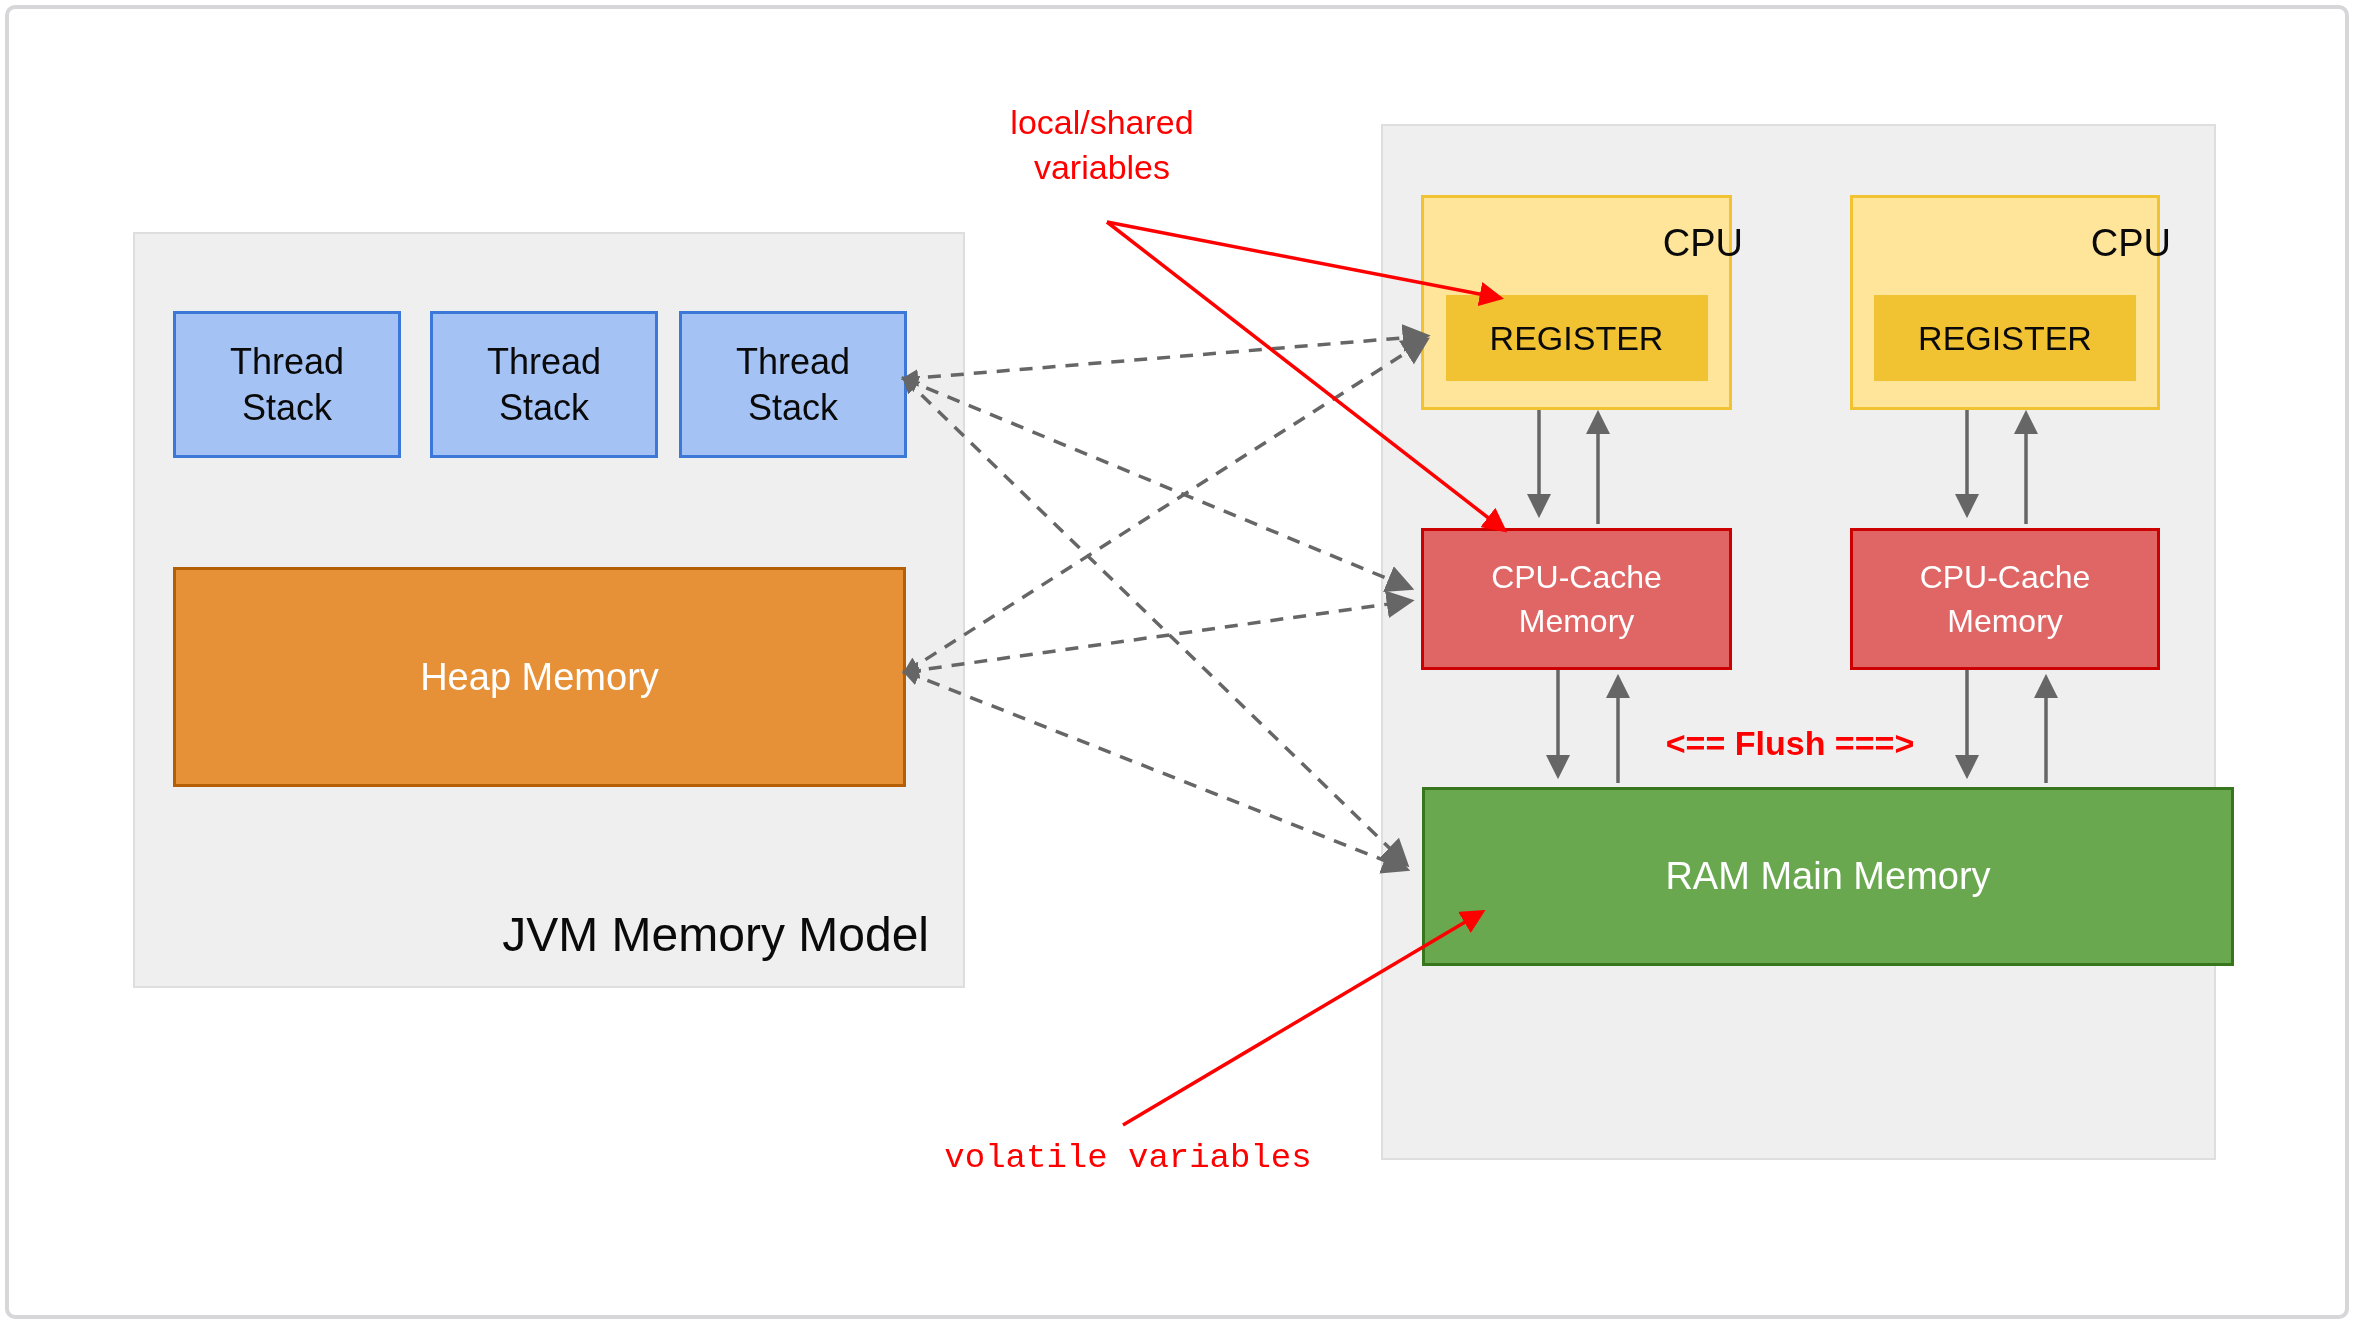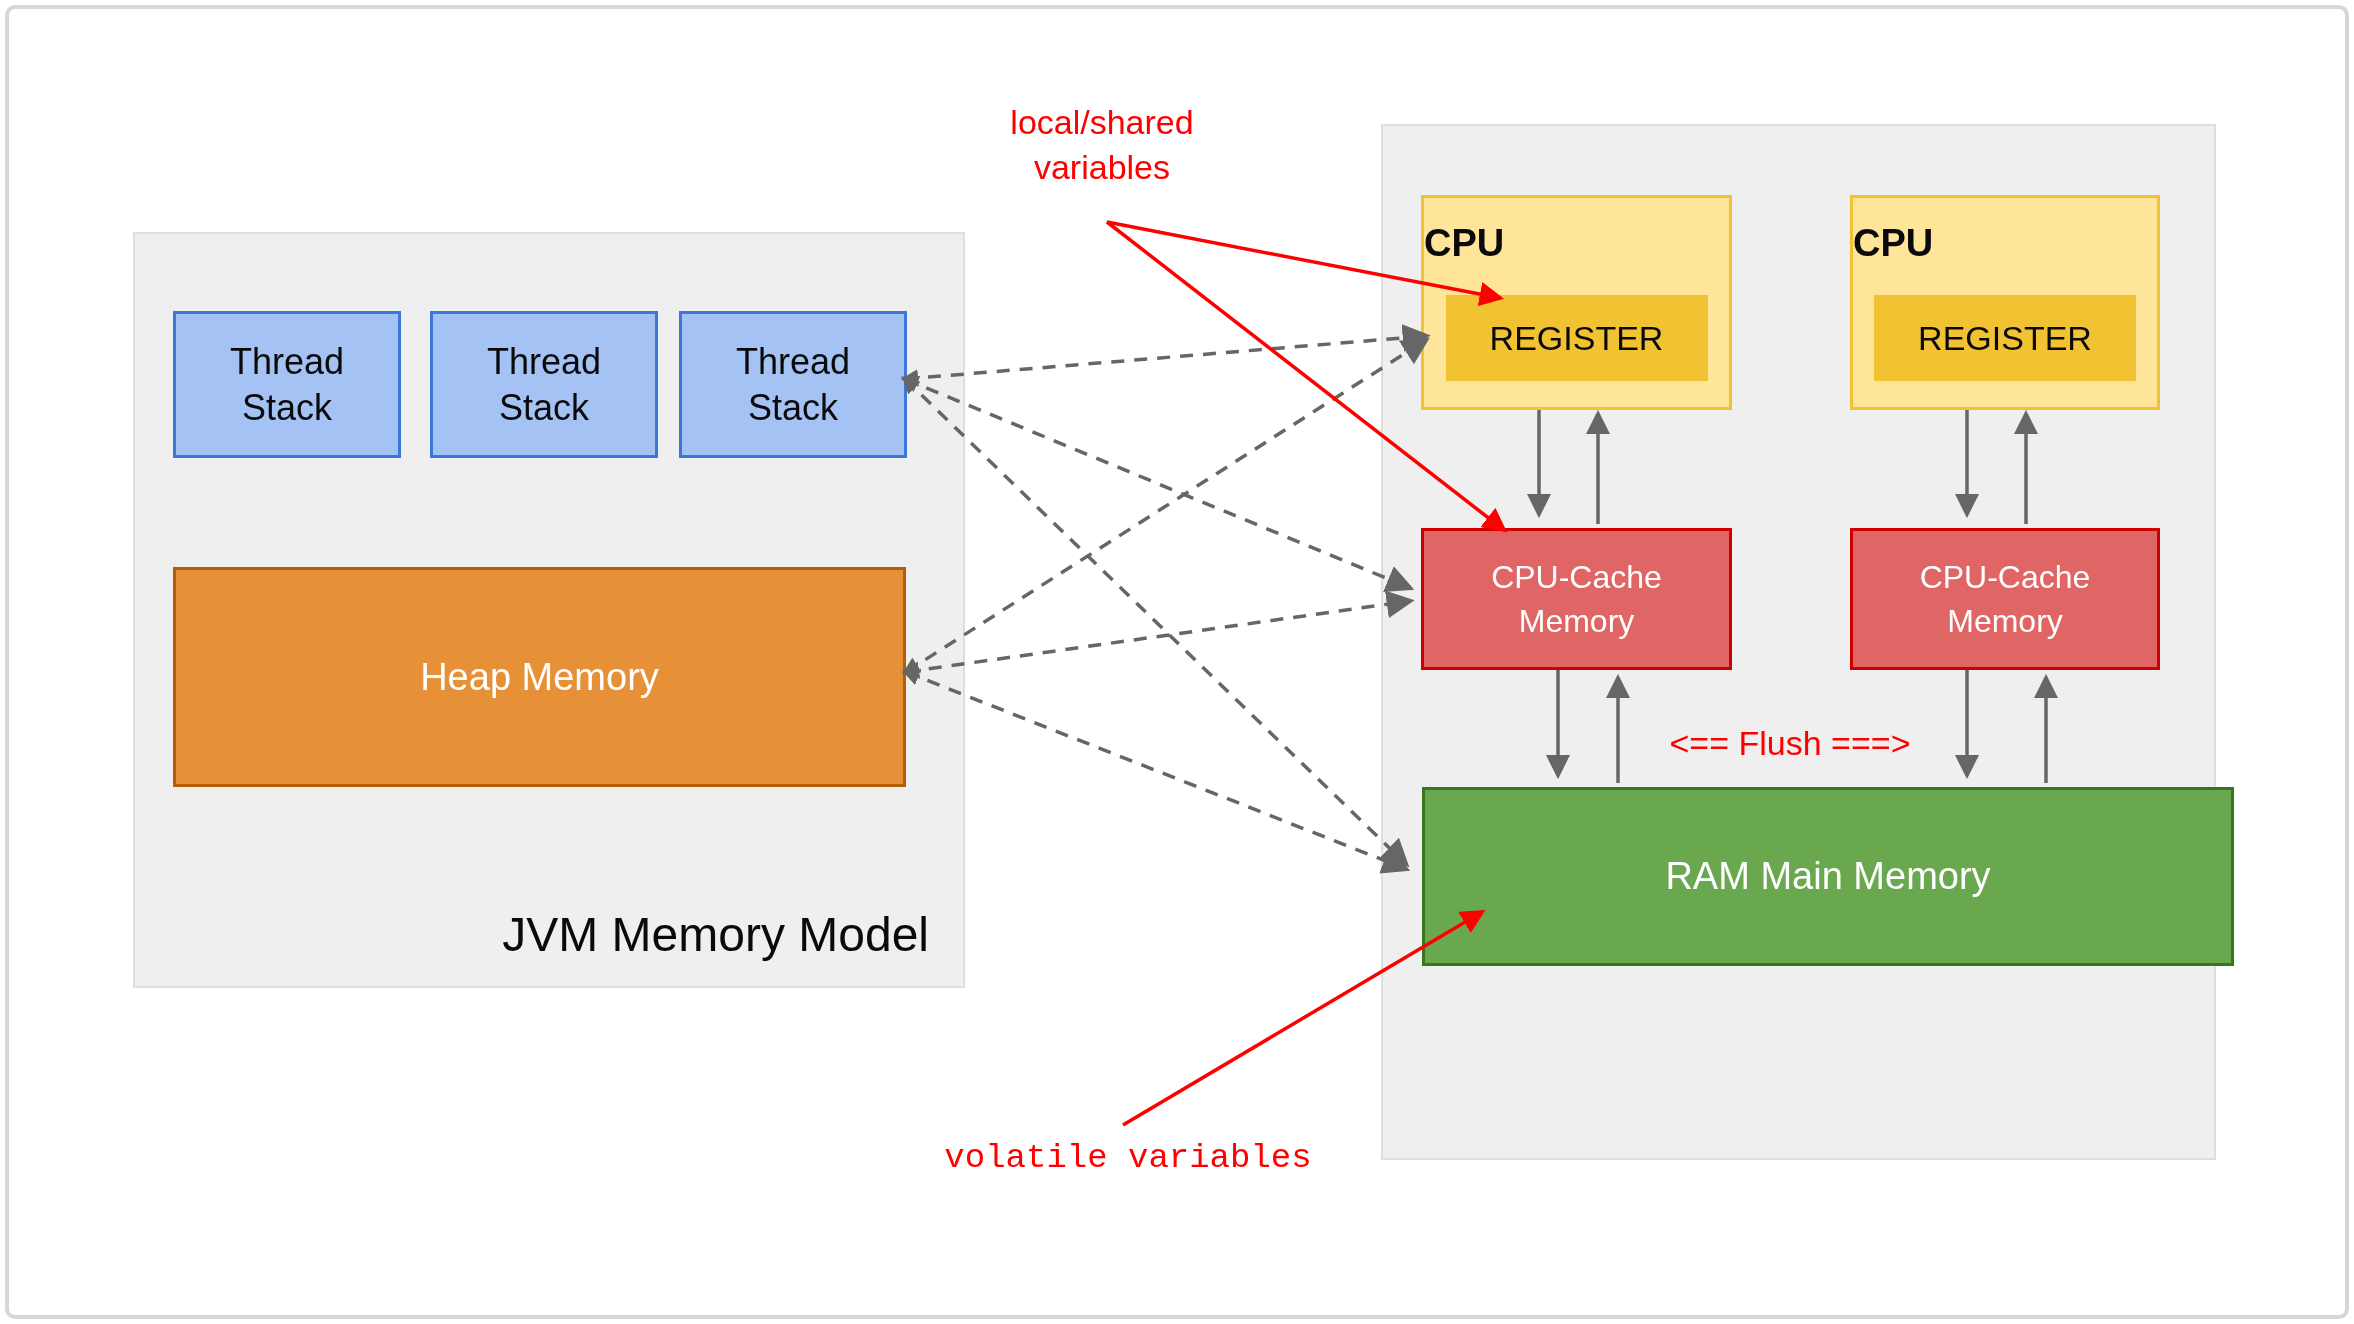--- a/index.html
+++ b/index.html
@@ -16,32 +16,32 @@
 
   .box{position:absolute;box-sizing:border-box;display:flex;flex-direction:column;align-items:center;justify-content:center;text-align:center;}
 
   .thread-stack{top:77px;width:228px;height:147px;background:var(--thread-fill,#a4c2f4);border:3px solid var(--thread-border,#3c78d8);font-size:36px;line-height:46px;color:#0a0a0a;}
   .ts-1{left:38px;} .ts-2{left:295px;} .ts-3{left:544px;}
 
   .heap{left:38px;top:333px;width:733px;height:220px;background:var(--heap-fill,#e69138);border:3px solid var(--heap-border,#b45f06);font-size:38px;color:#ffffff;}
 
   .cpu-unit{top:69px;width:311px;height:215px;background:var(--cpu-fill,#ffe599);border:3px solid var(--cpu-border,#f1c232);display:block;}
   .cpu-unit-1{left:38px;} .cpu-unit-2{left:467px;width:310px;}
-  .cpu-label{position:absolute;top:24px;left:0;width:100%;text-align:left;font-size:38px;color:#0a0a0a;font-weight:bold;}
+  .cpu-label{position:absolute;top:24px;left:14px;width:100%;text-align:right;font-size:38px;color:#0a0a0a;}
   .register{position:absolute;left:50%;transform:translateX(-50%);top:97px;width:262px;height:86px;background:var(--register-fill,#f1c232);display:flex;align-items:center;justify-content:center;font-size:34px;color:#0a0a0a;}
 
   .cache{top:402px;width:311px;height:142px;background:var(--cache-fill,#e06666);border:3px solid var(--cache-border,#cc0000);font-size:32px;line-height:44px;color:#ffffff;}
   .cache-1{left:38px;} .cache-2{left:467px;width:310px;}
 
   .ram{left:39px;top:661px;width:812px;height:179px;background:var(--ram-fill,#6aa84f);border:3px solid var(--ram-border,#38761d);font-size:38px;color:#ffffff;}
 
   .annotation{position:absolute;color:var(--annotation-red,#ff0000);font-size:34px;line-height:45px;text-align:center;white-space:nowrap;}
   .ann-local-shared{left:1102px;top:100px;transform:translateX(-50%);}
   .ann-volatile{left:1128px;top:1158px;transform:translate(-50%,-50%);font-family:Liberation Mono, monospace;}
-  .ann-flush{left:1790px;top:743px;transform:translate(-50%,-50%);font-weight:normal;}
+  .ann-flush{left:1790px;top:743px;transform:translate(-50%,-50%);font-weight:bold;}
 
   .connector-layer{position:absolute;left:0;top:0;width:2354px;height:1324px;pointer-events:none;}
   .dash{stroke:var(--connector-gray,#666);stroke-width:3.5;stroke-dasharray:13 10;fill:none;}
   .solid{stroke:var(--connector-gray,#666);stroke-width:3.5;fill:none;}
   .redline{stroke:var(--annotation-red,#ff0000);stroke-width:3.5;fill:none;}
   .m-gray{fill:var(--connector-gray,#666);}
   .m-red{fill:var(--annotation-red,#ff0000);}
 </style>
 </head>
 <body>

